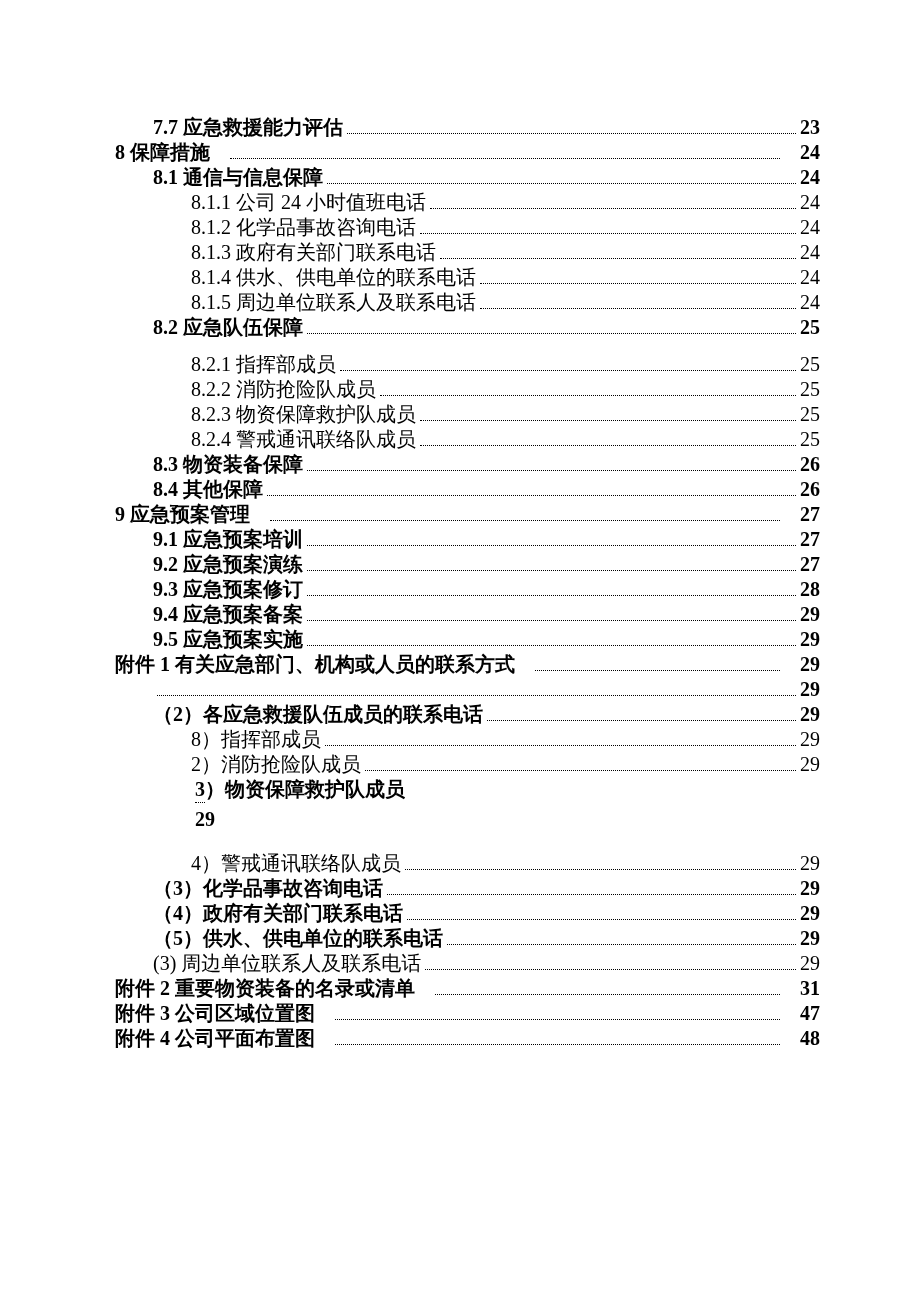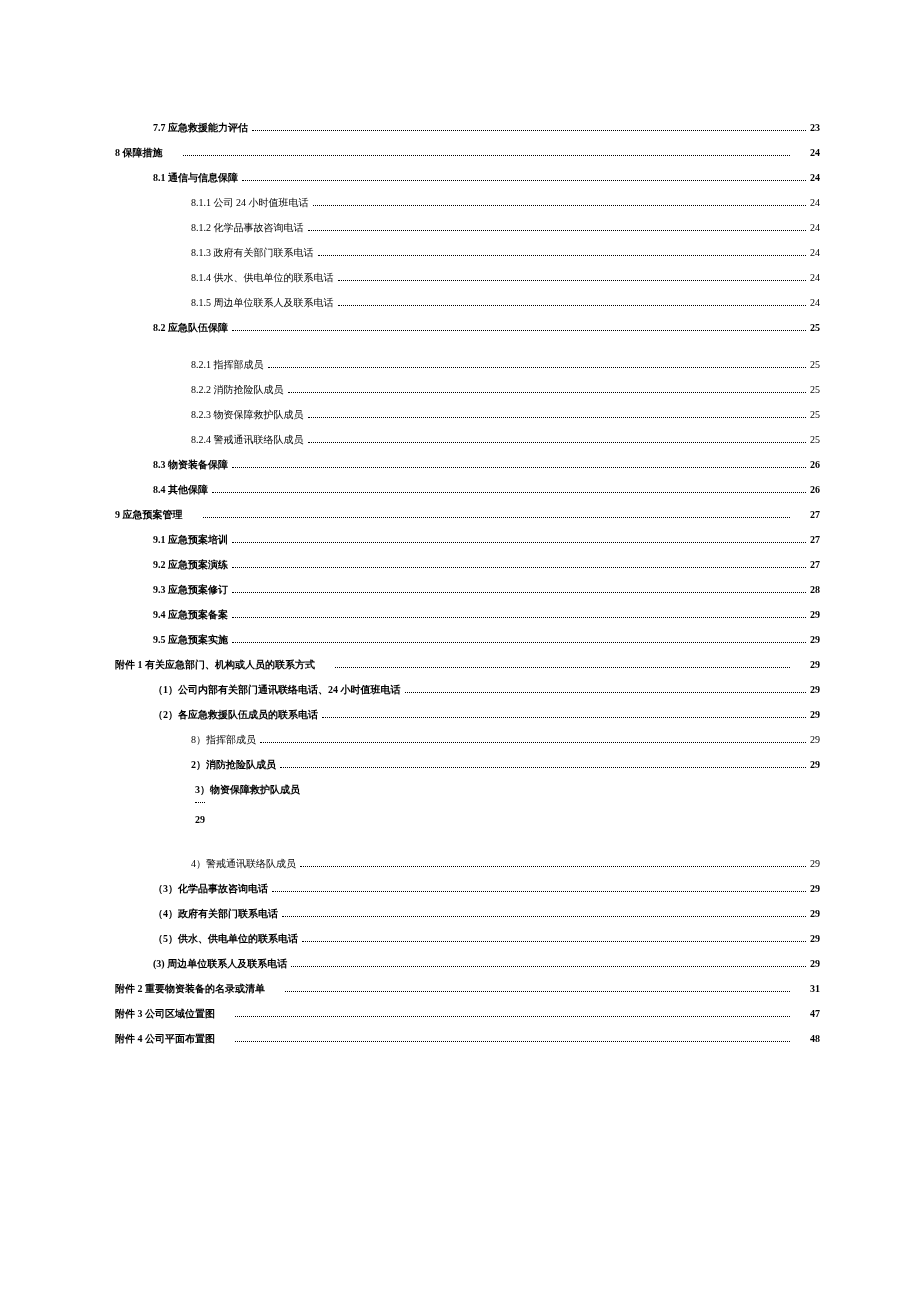--- a/index.html
+++ b/index.html
@@ -10,21 +10,21 @@
     width: 920px;
   }
   .page {
     padding: 115px 100px 60px 115px;
     box-sizing: border-box;
     width: 920px;
   }
   .toc-entry {
     display: flex;
     align-items: baseline;
-    font-size: 10px;
+    font-size: 20px;
     line-height: 25px;
     color: #000;
     white-space: nowrap;
   }
   .toc-title {
     flex: 0 0 auto;
   }
   .toc-dots {
     flex: 1 1 auto;
     border-bottom: 1.5px dotted #000;
@@ -148,35 +148,34 @@
         <span class="toc-title">9.5 应急预案实施</span>
         <span class="toc-dots"></span>
         <span class="toc-page">29</span>
       </div>
       <div class="toc-entry lvl1">
         <span class="toc-title">附件 1 有关应急部门、机构或人员的联系方式</span>
         <span class="toc-dots"></span>
         <span class="toc-page">29</span>
       </div>
       <div class="toc-entry lvl2">
-        <span class="toc-title">（1）公司内部有关部门通讯联络电话、24 小时值班电话</span>
         <span class="toc-dots"></span>
         <span class="toc-page">29</span>
       </div>
       <div class="toc-entry lvl2">
         <span class="toc-title">（2）各应急救援队伍成员的联系电话</span>
         <span class="toc-dots"></span>
         <span class="toc-page">29</span>
       </div>
       <div class="toc-entry lvl3 plain" style="font-weight: normal;">
         <span class="toc-title">8）指挥部成员</span>
         <span class="toc-dots"></span>
         <span class="toc-page">29</span>
       </div>
-      <div class="toc-entry lvl3 plain" style="font-weight: bold;">
+      <div class="toc-entry lvl3 plain" style="font-weight: normal;">
         <span class="toc-title">2）消防抢险队成员</span>
         <span class="toc-dots"></span>
         <span class="toc-page">29</span>
       </div>
       <div class="toc-entry lvl3 plain" style="font-weight: bold; flex-direction: column;">
         <span class="toc-title">3）物资保障救护队成员</span>
         <span class="toc-dots"></span>
         <span class="toc-page">29</span>
       </div>
       <div class="toc-entry lvl3 plain" style="font-weight: normal; margin-top: 19px;">
@@ -192,21 +191,21 @@
       <div class="toc-entry lvl2">
         <span class="toc-title">（4）政府有关部门联系电话</span>
         <span class="toc-dots"></span>
         <span class="toc-page">29</span>
       </div>
       <div class="toc-entry lvl2">
         <span class="toc-title">（5）供水、供电单位的联系电话</span>
         <span class="toc-dots"></span>
         <span class="toc-page">29</span>
       </div>
-      <div class="toc-entry lvl2 plain" style="font-weight: bold;">
+      <div class="toc-entry lvl2 plain" style="font-weight: normal;">
         <span class="toc-title">(3)  周边单位联系人及联系电话</span>
         <span class="toc-dots"></span>
         <span class="toc-page">29</span>
       </div>
       <div class="toc-entry lvl1">
         <span class="toc-title">附件 2 重要物资装备的名录或清单</span>
         <span class="toc-dots"></span>
         <span class="toc-page">31</span>
       </div>
       <div class="toc-entry lvl1">

